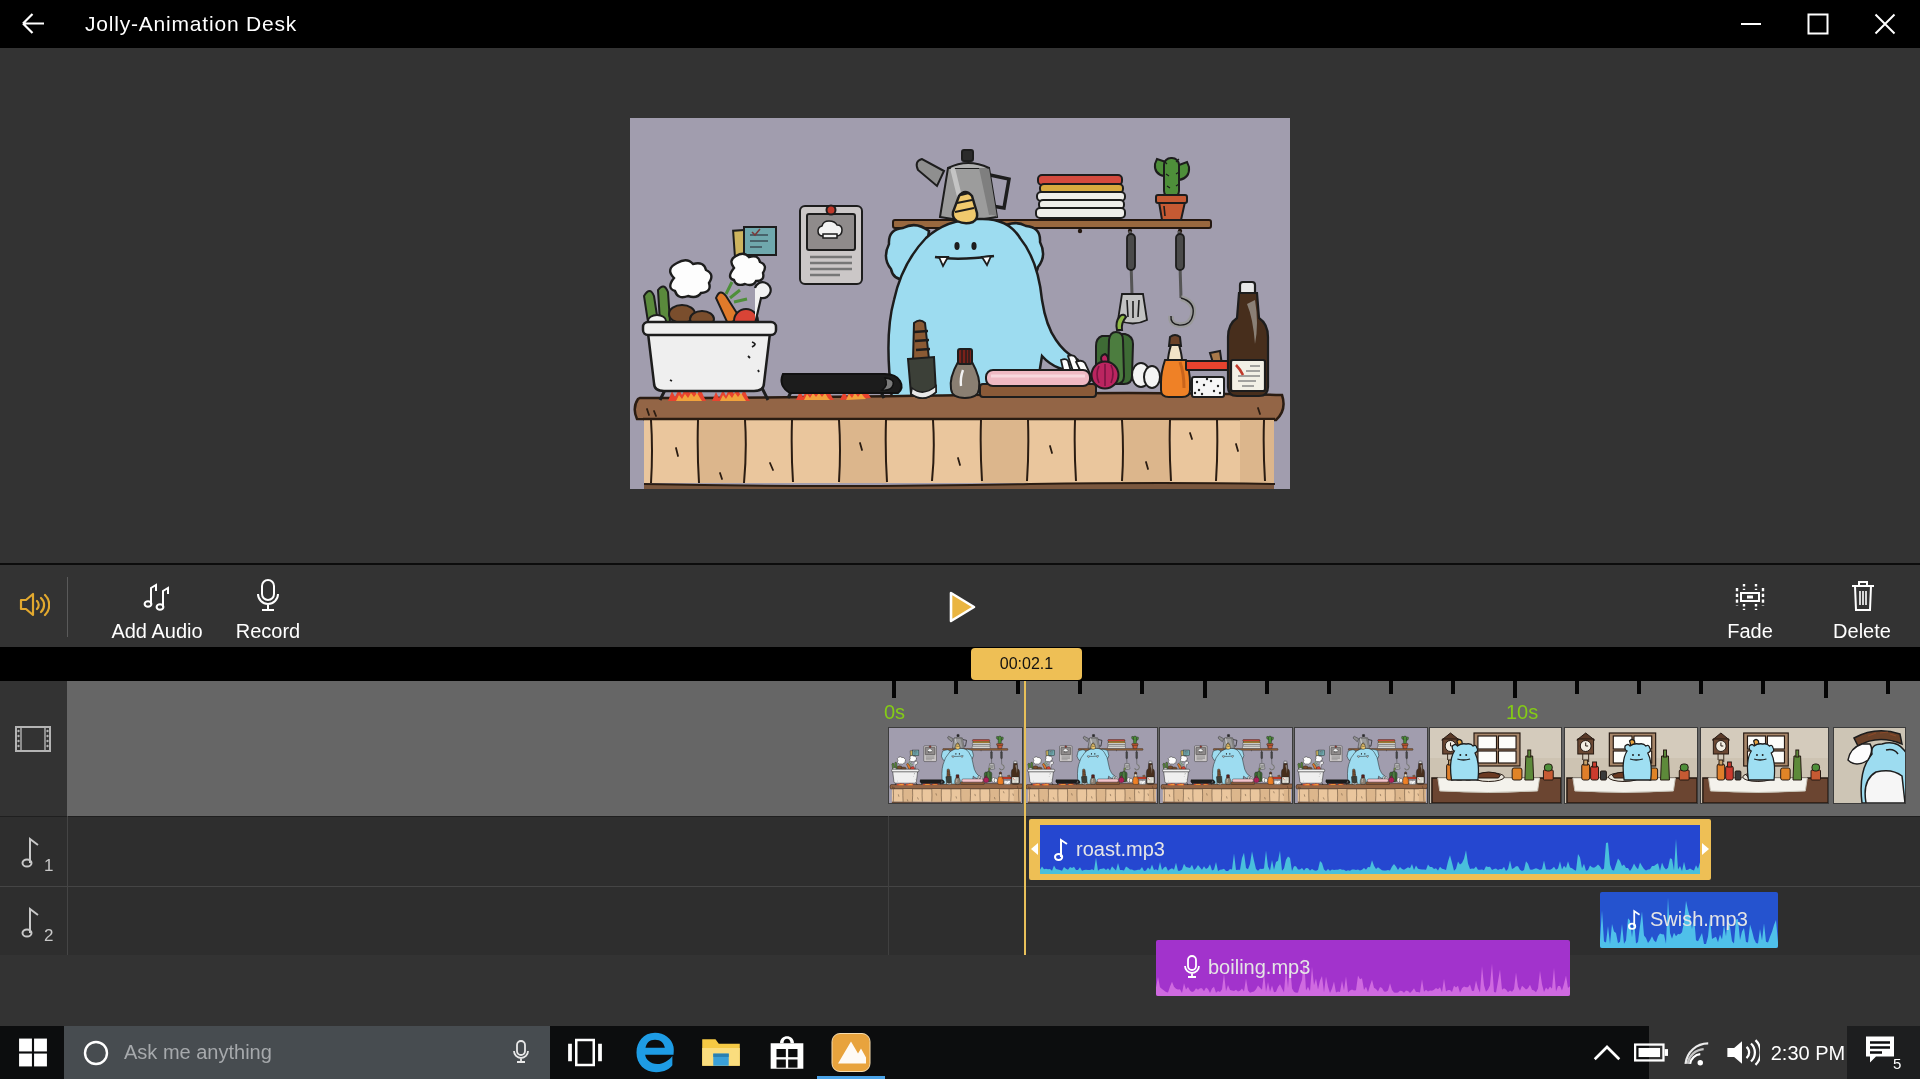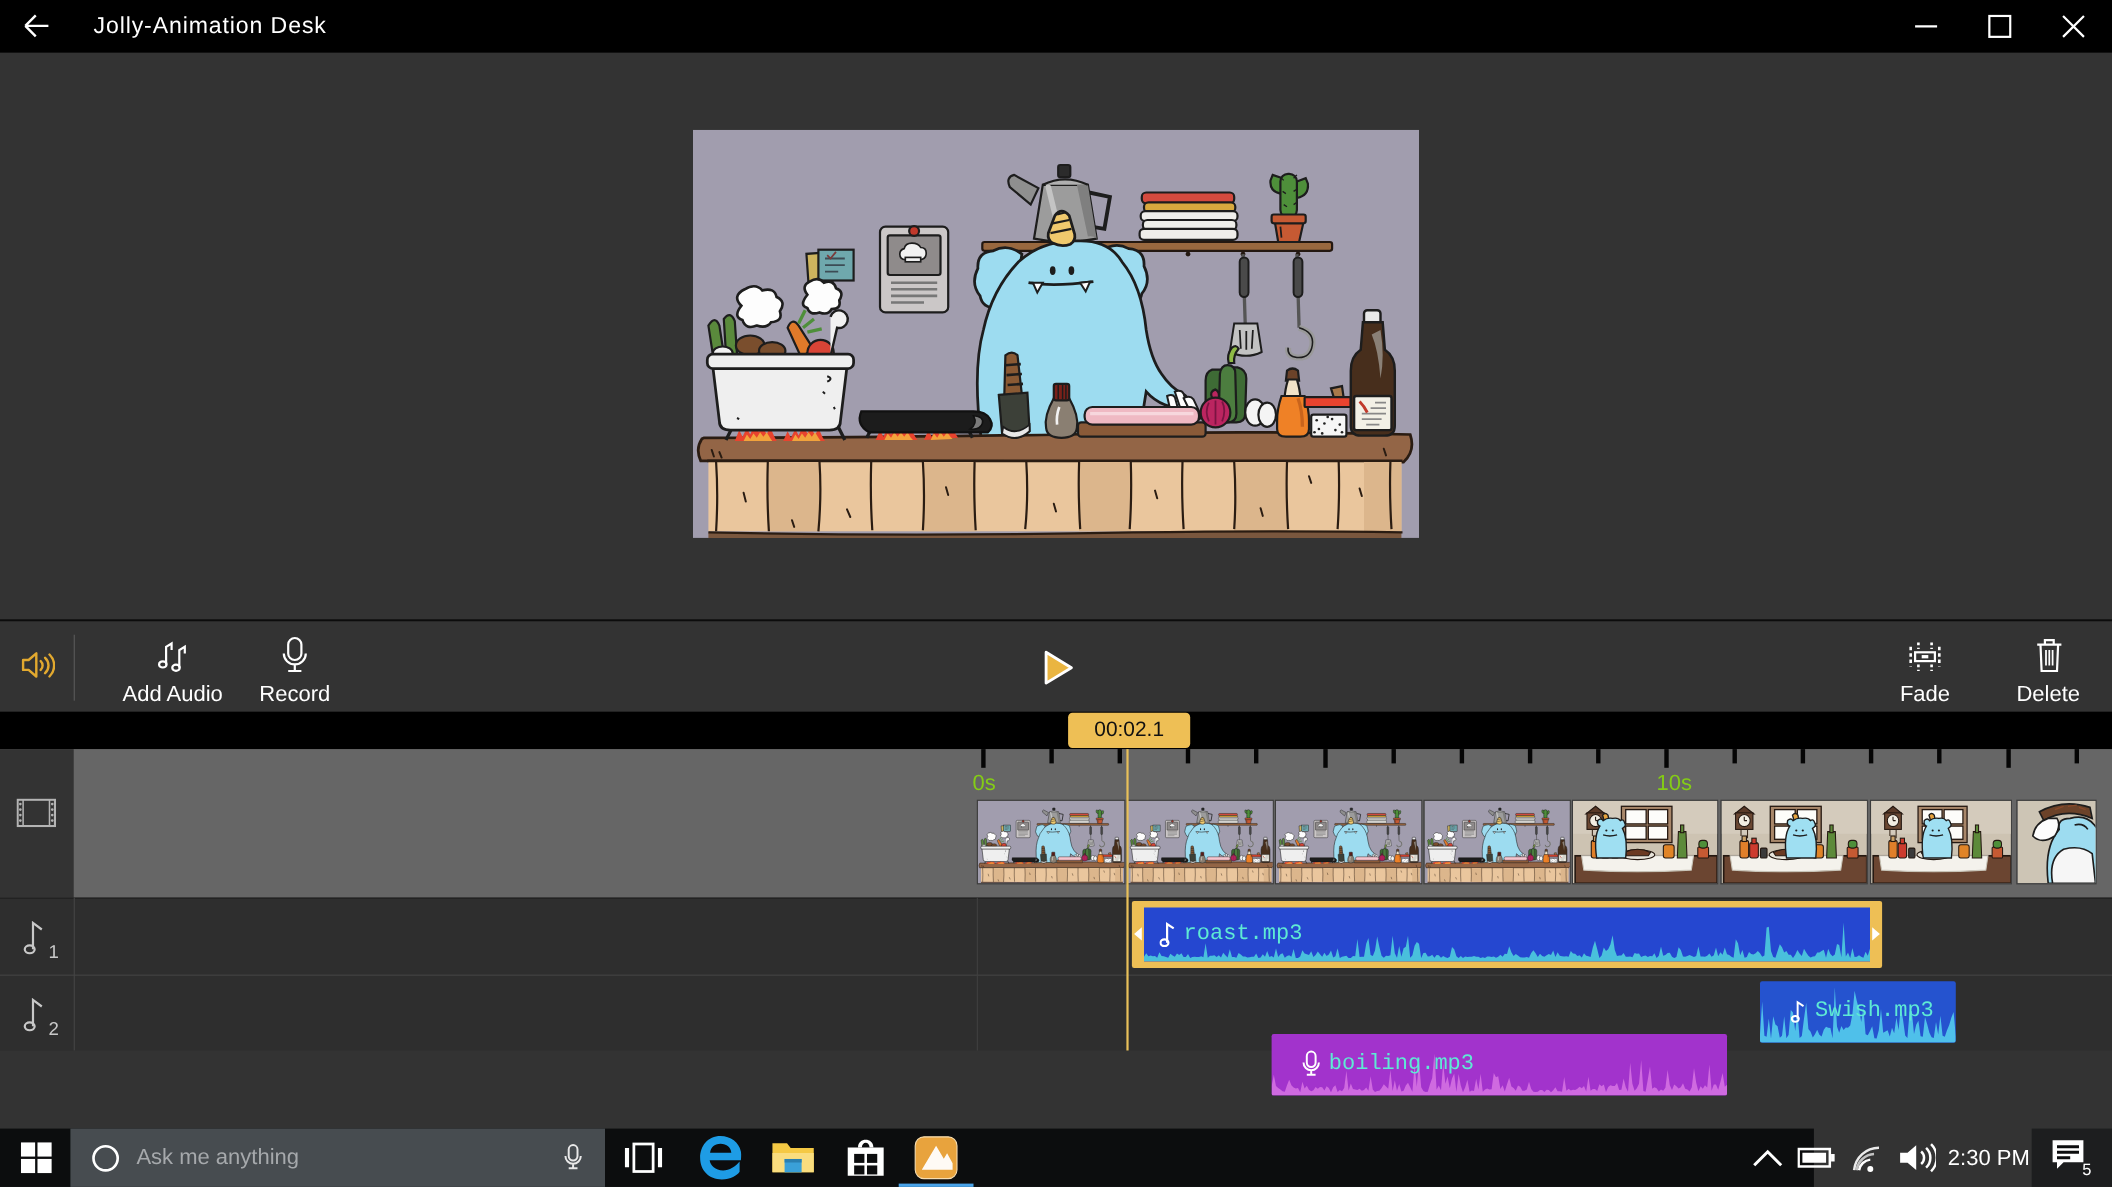--- a/index.html
+++ b/index.html
@@ -18,41 +18,41 @@
 #prevline { left:0; top:563px; width:1920px; height:2px; background:#0c0c0c; }
 #stage { left:630px; top:70px; width:660px; height:371px; }
 
 
 #toolbar { left:0; top:565px; width:1920px; height:82px; background:#333333; color:#fff; }
 #tbdivider { left:67px; top:12px; width:1px; height:60px; background:#5a5a5a; }
 .tblabel { position:absolute; width:160px; text-align:center; top:55px; font-size:20px; color:#fff; }
 
 
 #rulerband { left:0; top:647px; width:1920px; height:34px; background:#000; }
-#badge { left:971px; top:1px; width:111px; height:32px; background:#eebf55; border-radius:4px; color:#111; font-size:19px; text-align:center; line-height:32px; }
+#badge { left:971px; top:1px; width:111px; height:32px; background:#eebf55; border-radius:4px; color:#111; font-size:16px; text-align:center; line-height:32px; }
 
 
 #timeline { left:0; top:681px; width:1920px; height:274px; background:#2e2e2e; }
 #vidrow { left:0; top:0; width:1920px; height:135px; background:#666666; }
 #sidebar1 { left:0; top:0; width:67px; height:135px; background:#333333; }
 #sidebar2 { left:0; top:135px; width:67px; height:139px; background:#2e2e2e; }
 .tick { position:absolute; top:0; width:4px; height:13px; background:#050505; }
 .tlabel { position:absolute; top:20px; color:#84cc16; font-size:20px; }
 #thumbs { left:888px; top:46px; height:77px; }
 .th { position:absolute; top:0; height:77px; border:1px solid #3c3c3c; overflow:hidden; }
 #trackline1 { left:0; top:135px; width:1920px; height:1px; background:#1f1f1f; }
 #trackline2 { left:0; top:205px; width:1920px; height:1px; background:#454545; }
 #vline67 { left:67px; top:135px; width:1px; height:139px; background:#454545; }
 #vline888 { left:888px; top:135px; width:1px; height:139px; background:#404040; }
 #playhead { left:1024px; top:681px; width:2px; height:274px; background:#e8c05a; }
 
 
 #roastclip { left:1029px; top:819px; width:682px; height:61px; background:#eebf55; border-radius:2px; }
 #roastinner { left:11px; top:6px; width:660px; height:49px; background:#2547d0; overflow:hidden; }
-.cliptext { position:absolute; color:#5eead4; font-size:20px;font-family:Liberation Mono, monospace; }
+.cliptext { position:absolute; color:#e5e5e5; font-size:20px; }
 #boilclip { left:1156px; top:892px; width:414px; height:56px; background:#a233cc; border-radius:2px; overflow:hidden;margin-top:48px; }
 #swishclip { left:1600px; top:892px; width:178px; height:56px; background:#2553cf; border-radius:2px; overflow:hidden; }
 
 
 #statusbar { left:0; top:955px; width:1920px; height:71px; background:#2d2d2d; border-top:1px solid #171717; color:#fff; }
 #statustext { left:20px; top:24px; font-size:20px; color:#f0f0f0; }
 .obtn { position:absolute; top:15px; height:41px; border:2px solid #dcae34; color:#eab93f; font-size:20px; text-align:center; line-height:37px; background:transparent; }
 #savebtn { left:1639px; width:112px; }
 #cancelbtn { left:1773px; width:114px; }
 

